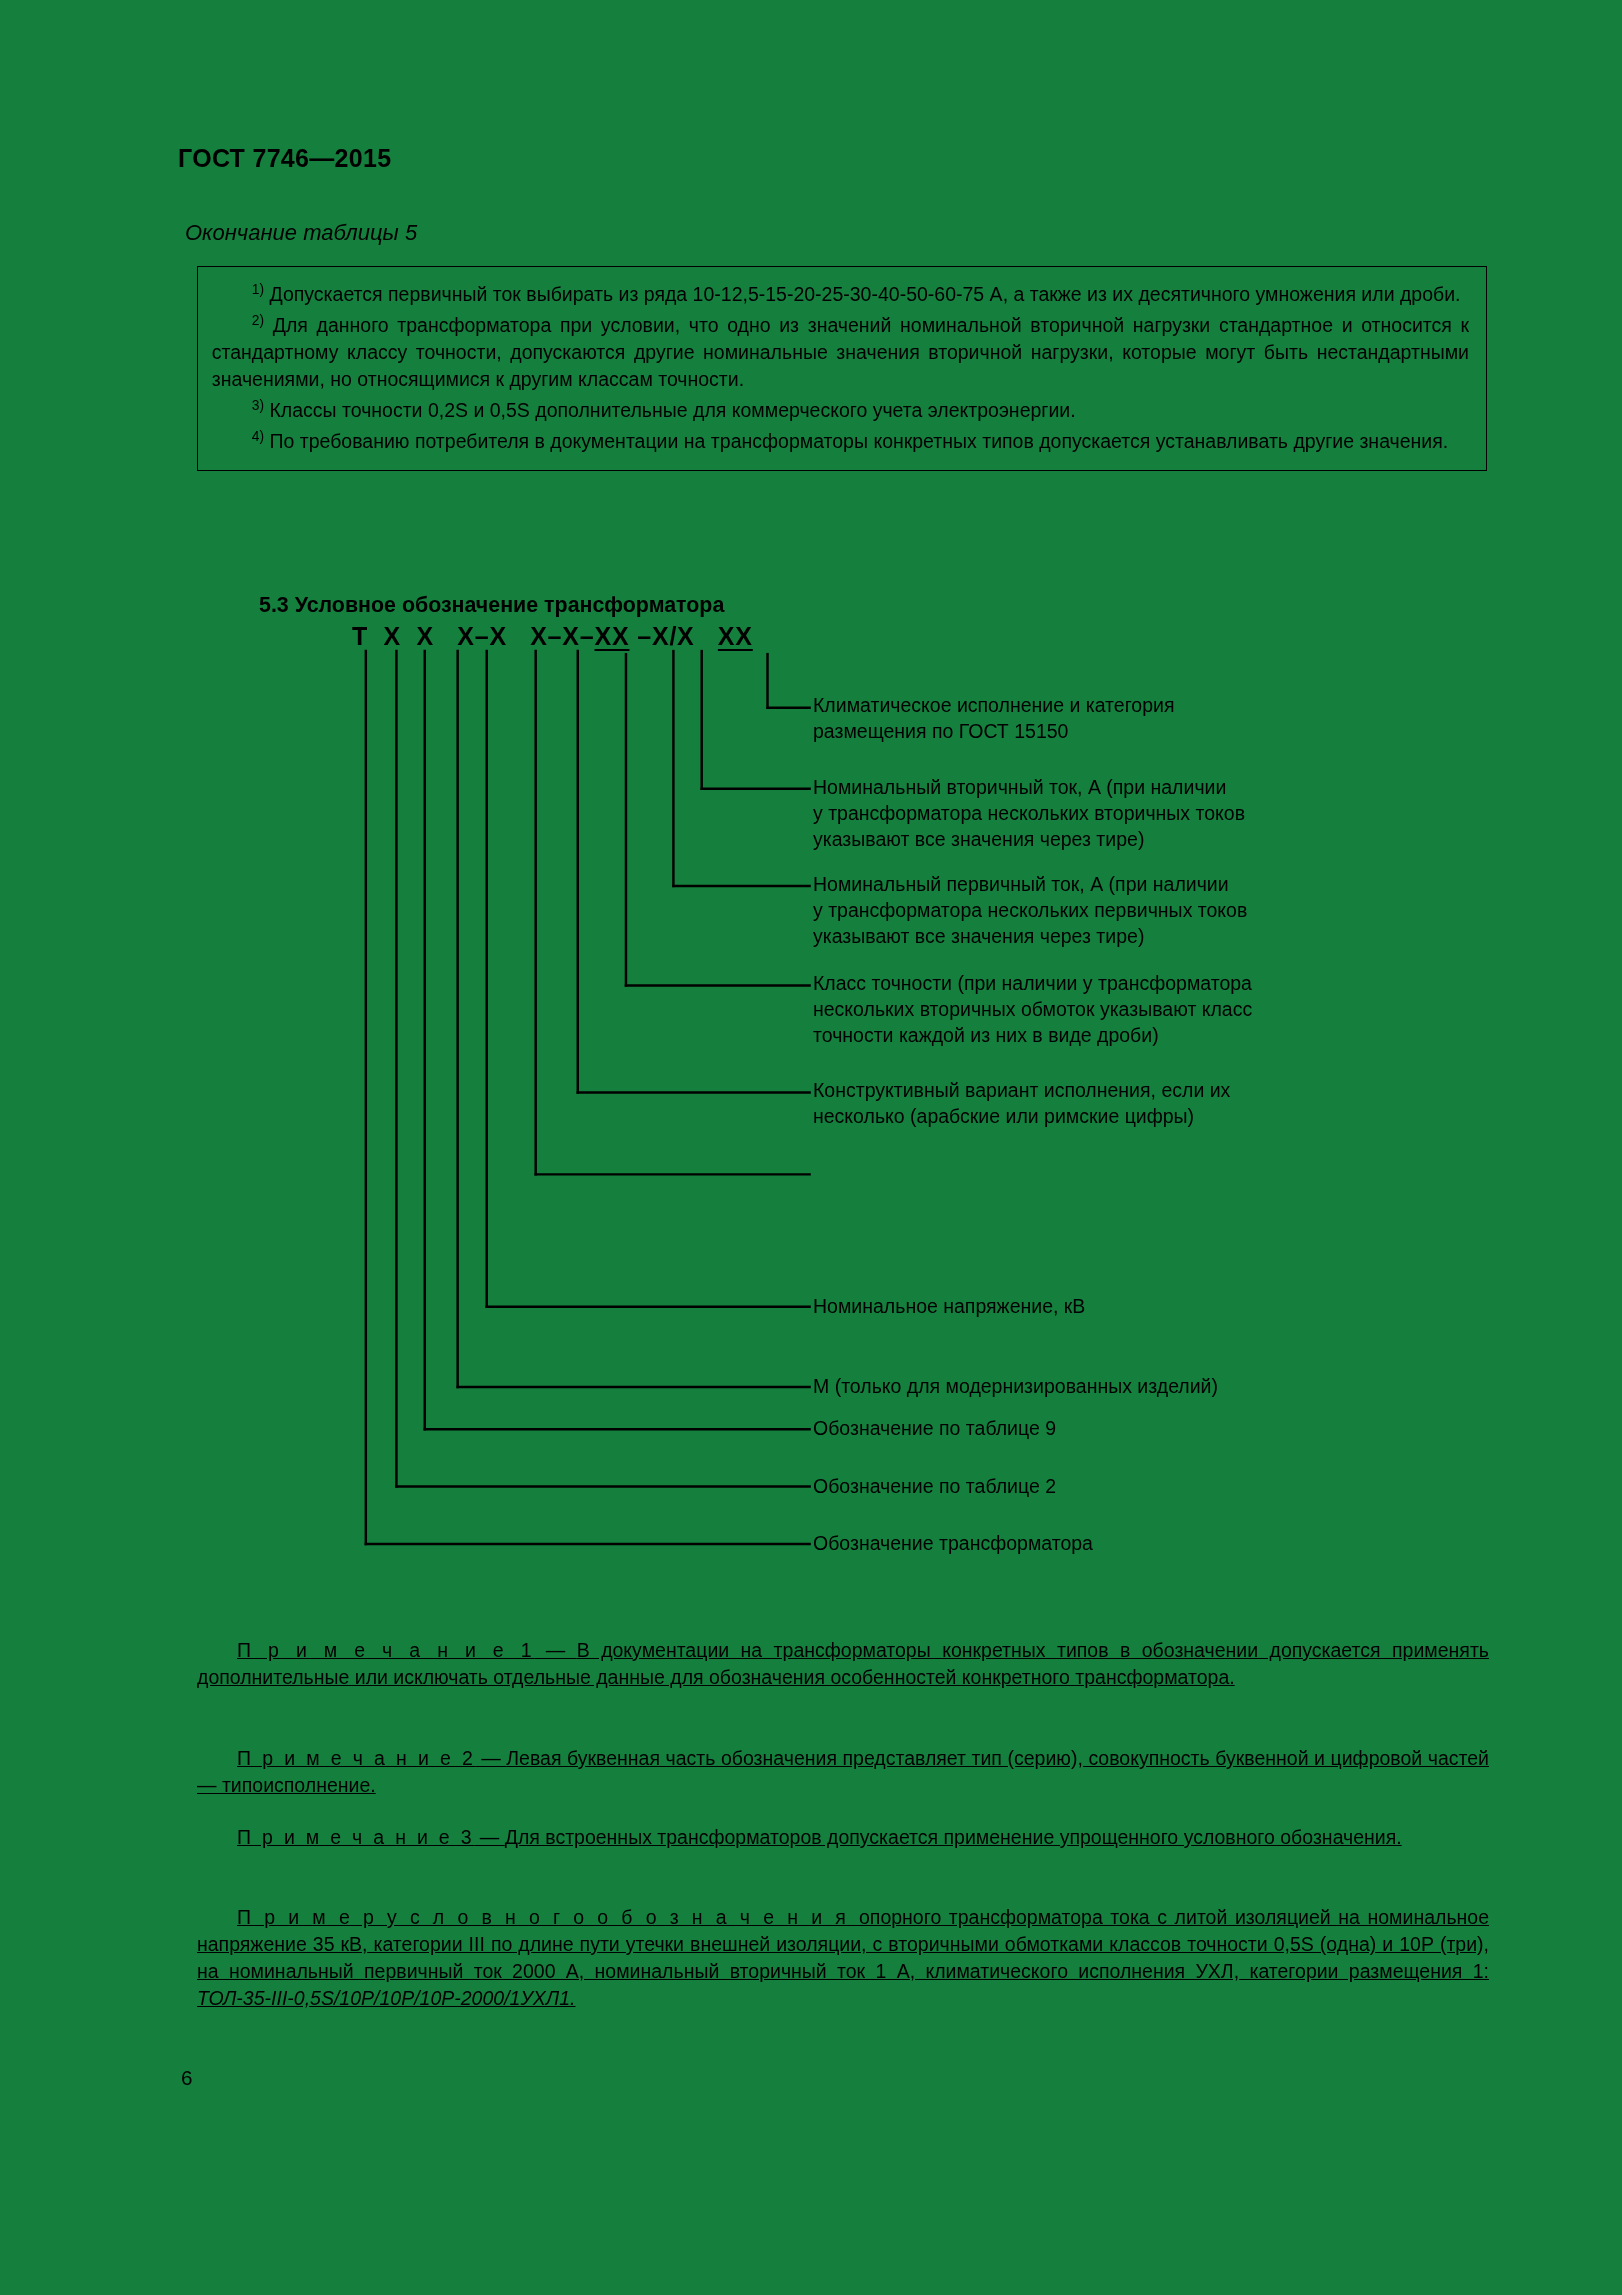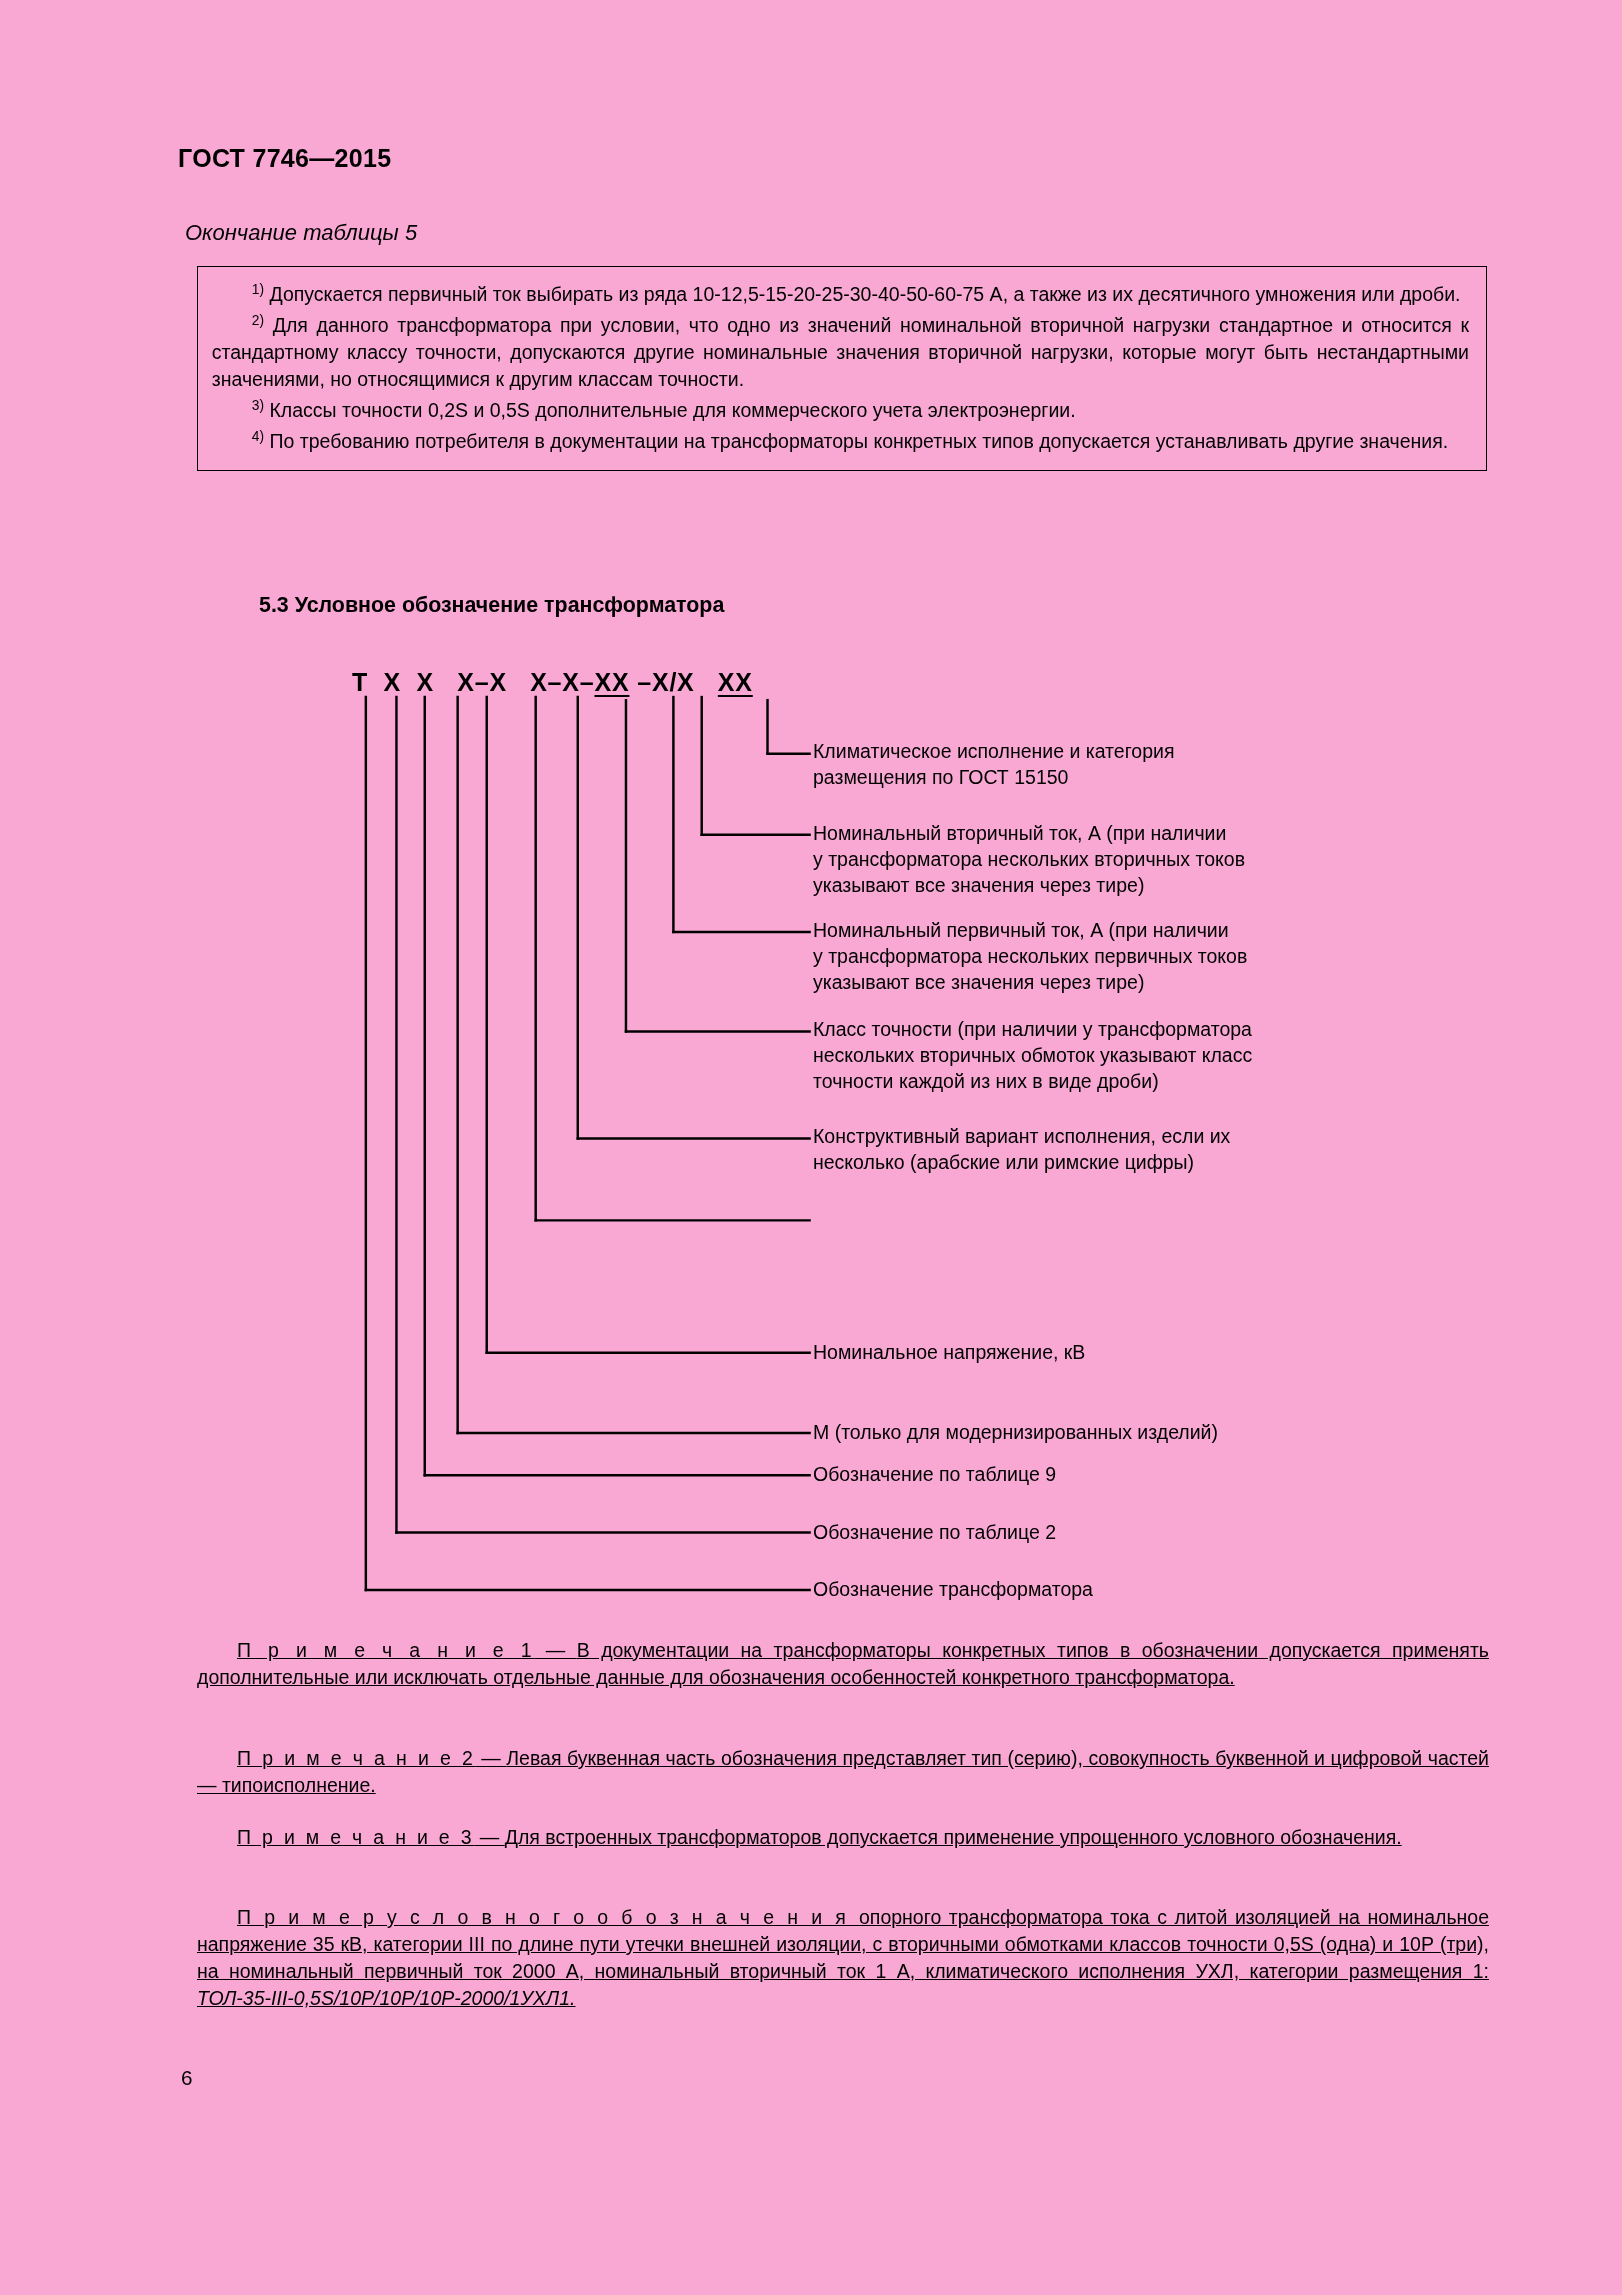--- a/index.html
+++ b/index.html
@@ -8,21 +8,21 @@
     background: #ffffff;
   }
   body {
     font-family: "Liberation Sans", sans-serif;
     color: #000000;
   }
   .page {
     position: relative;
     width: 1623px;
     height: 2295px;
-    background: #f9a8d4;
+    background: #15803d;
     overflow: hidden;
   }
 
   
   .doc-header {
     position: absolute;
     left: 178px;
     top: 144px;
     font-size: 25px;
     font-weight: bold;
@@ -70,21 +70,21 @@
     left: 259px;
     top: 593px;
     font-size: 21.4px;
     font-weight: bold;
   }
 
   
   .diagram {
     position: absolute;
     left: 0px;
-    top: 668px;
+    top: 622px;
     width: 1615px;
     height: 964px;
   }
   .diagram svg {
     position: absolute;
     left: 0;
     top: 0;
   }
   .code-string {
     position: absolute;

